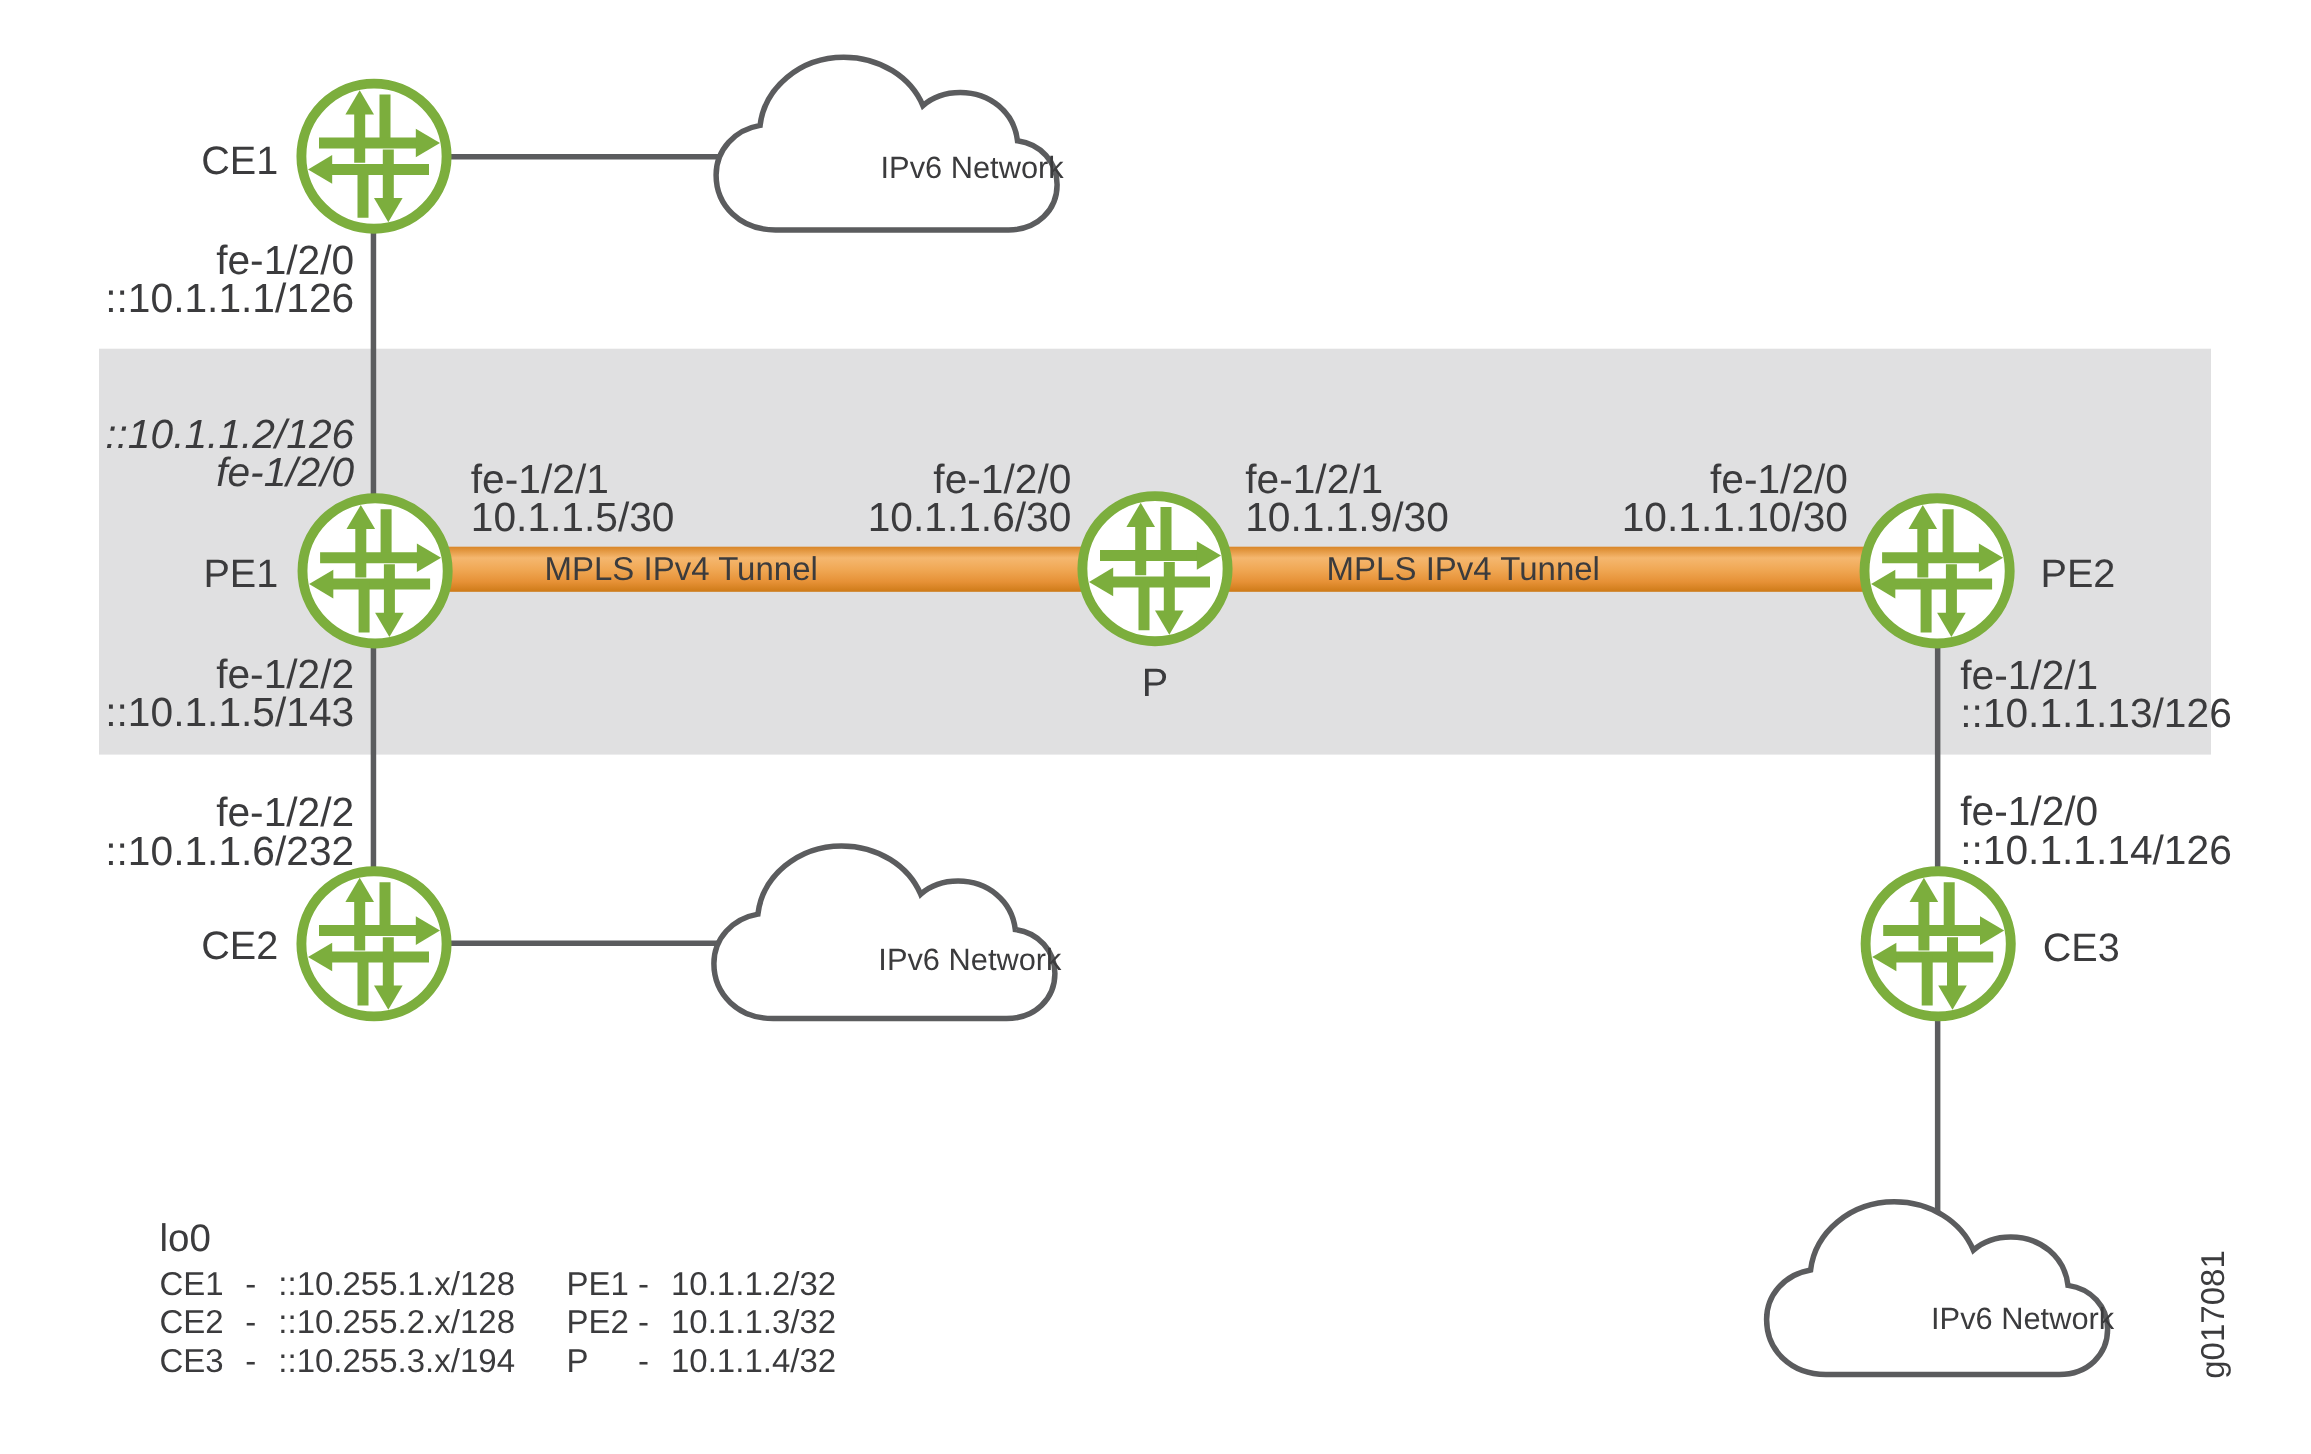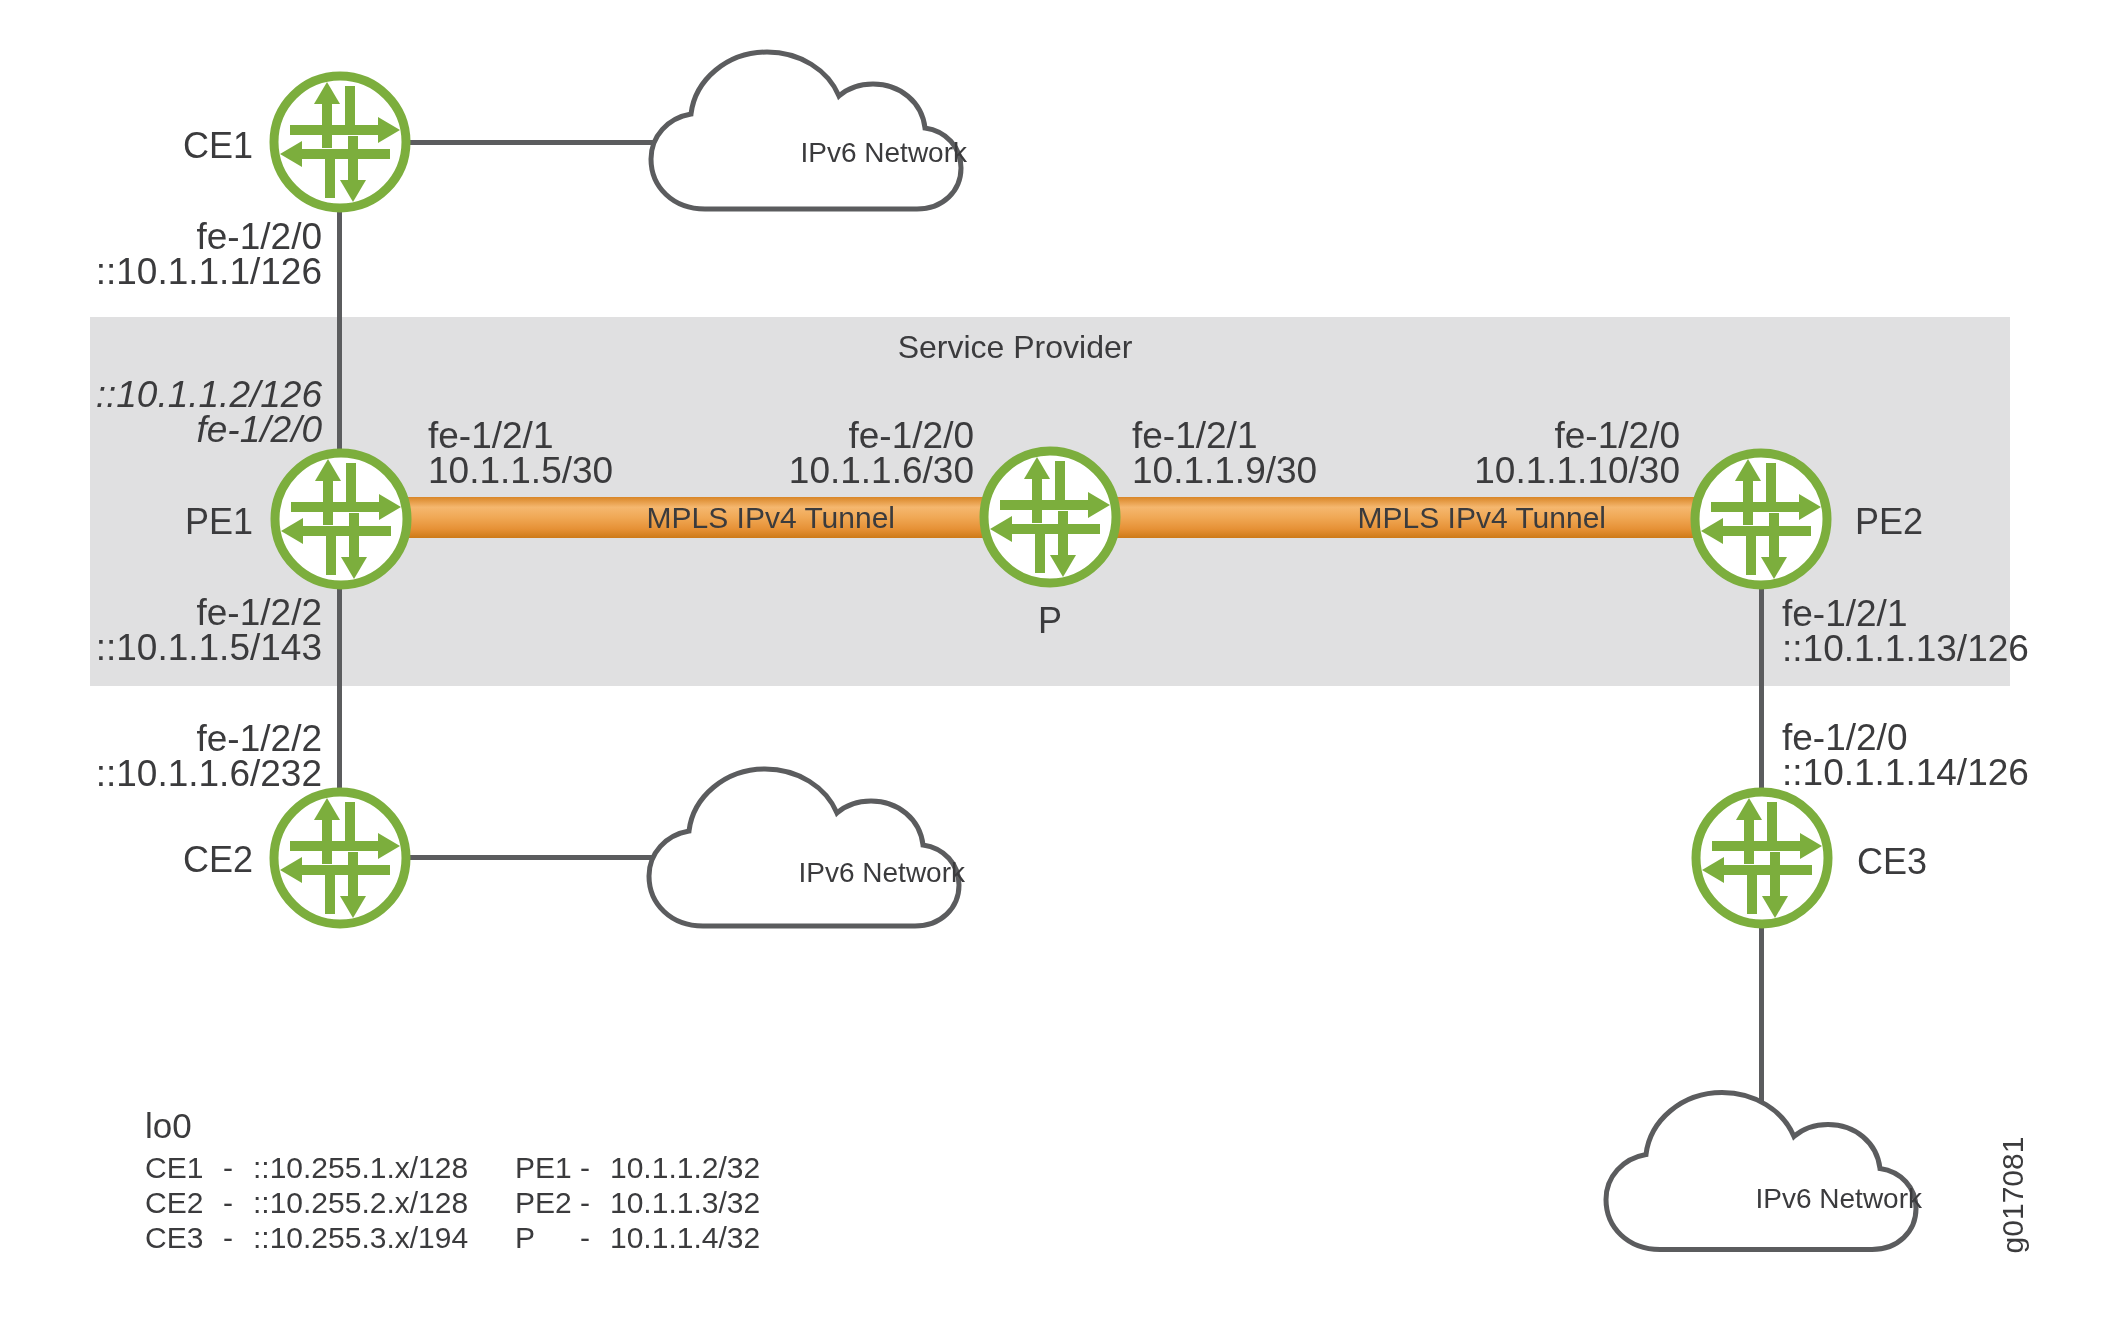--- a/index.html
+++ b/index.html
@@ -21,21 +21,21 @@
     text-align:center;font-size:32px;z-index:6;
   }
   
   .line{position:absolute;background:#5b5c5e;z-index:3;}
   
   .tunnel{
     position:absolute;top:497px;height:41px;z-index:2;
     background:linear-gradient(180deg,#d98627 0%,#f5b76f 25%,#f0a855 50%,#e69136 78%,#cd7a17 100%);
   }
   .tunnel-label{
-    position:absolute;top:501px;width:400px;text-align:right;
+    position:absolute;top:501px;width:400px;text-align:left;
     font-size:30px;z-index:6;color:#3b3b3d;
   }
   
   .router-svg{position:absolute;width:144px;height:144px;z-index:5;color:#7cae3d;}
   .rname{position:absolute;font-size:36px;z-index:6;}
   .t-right{text-align:right;}
   .t-center{text-align:center;}
   
   .iface{position:absolute;font-size:37px;line-height:35px;z-index:6;white-space:nowrap;}
   .iface div{white-space:nowrap;}
@@ -88,21 +88,20 @@
         C 215 44, 203 48, 194 56
         C 183 30, 155 12, 122 12
         C 82 12, 50 40, 46 74
         C 23 78, 6 96, 6 119
         C 6 147, 28 169, 60 169
         Z"></path>
     </defs>
   </svg>
 
   <div class="provider-box"></div>
-  <div class="provider-title">Service Provider</div>
 
   <div class="line" style="left:337px;top:143px;width:5px;height:715px;"></div>
   <div class="line" style="left:1759px;top:519px;width:5px;height:611px;"></div>
   <div class="line" style="left:340px;top:140px;width:360px;height:5px;"></div>
   <div class="line" style="left:340px;top:855px;width:360px;height:5px;"></div>
 
   <div class="tunnel" style="left:360px;width:690px;"></div>
   <div class="tunnel" style="left:1050px;width:715px;"></div>
   <div class="tunnel-label" style="left:495px;">MPLS IPv4 Tunnel</div>
   <div class="tunnel-label" style="left:1206px;">MPLS IPv4 Tunnel</div>

